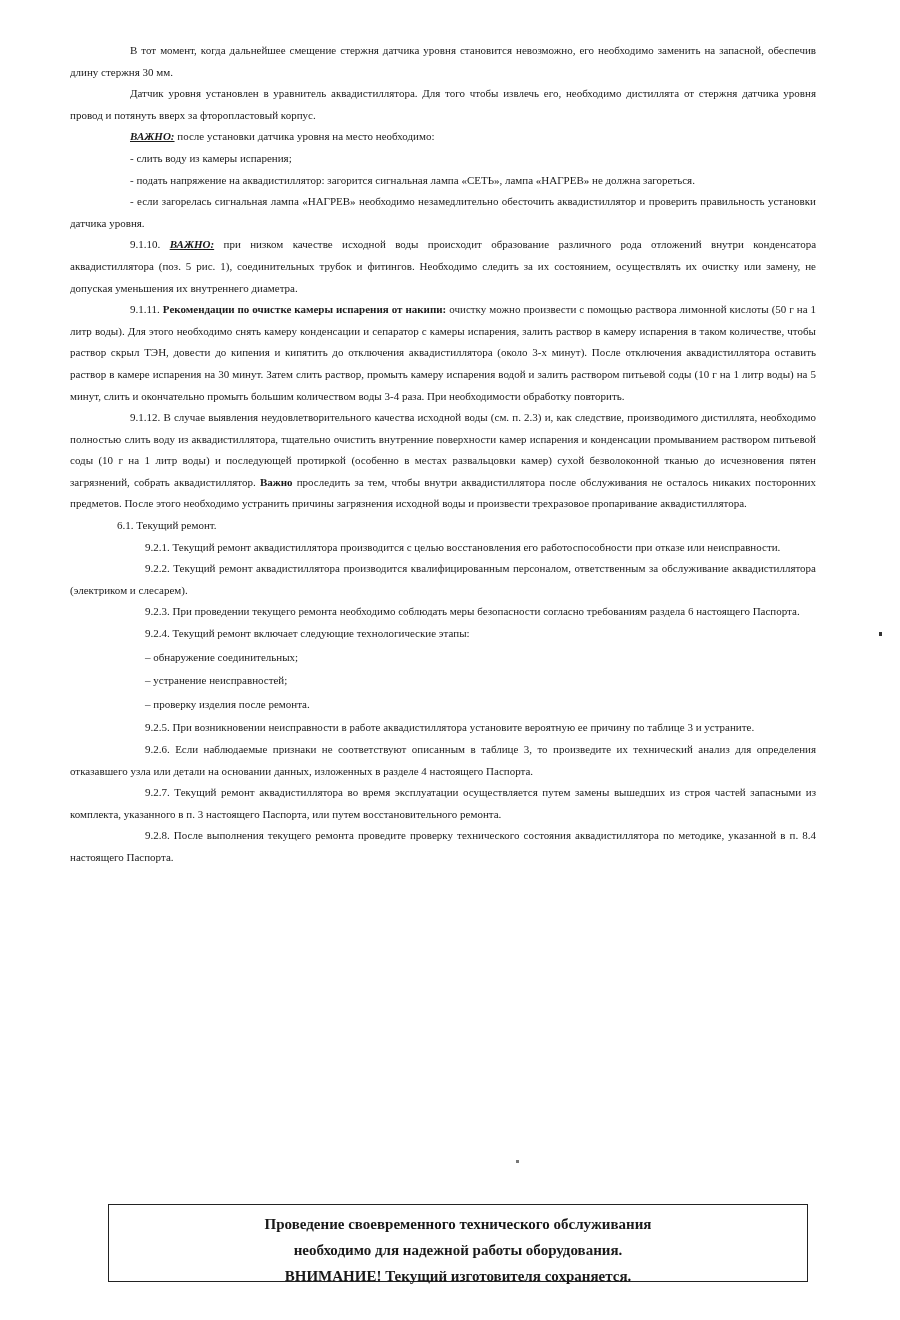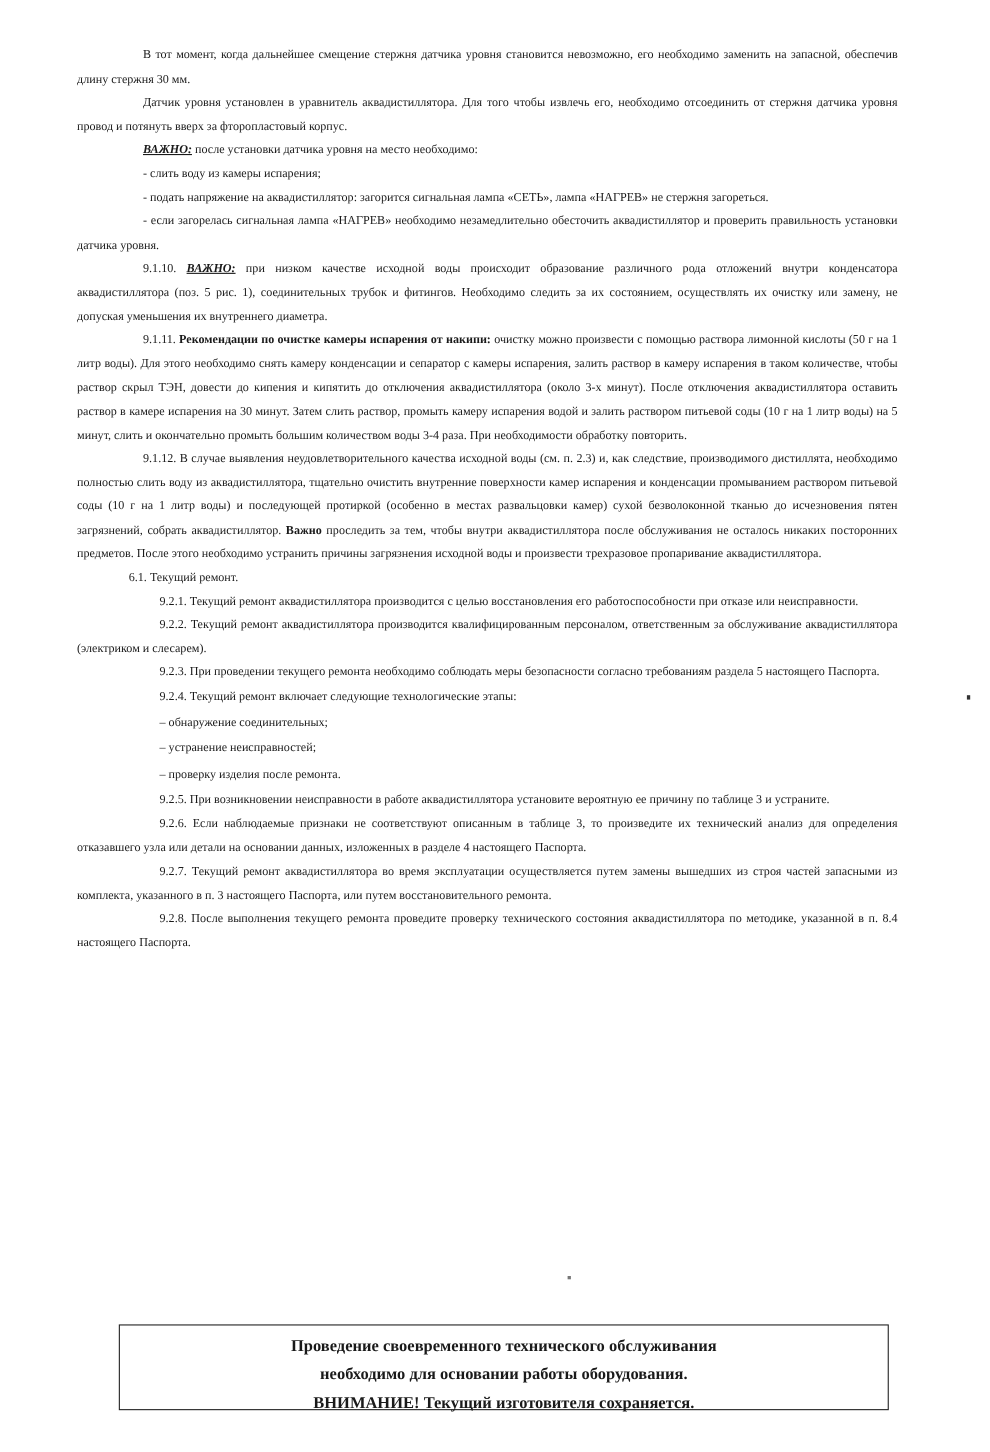--- a/index.html
+++ b/index.html
@@ -26,43 +26,43 @@
     font-size: 15px; line-height: 26px; padding-top: 6px; box-sizing: border-box;
   }
   .dot { position: absolute; left: 879px; top: 632px; width: 3px; height: 4px; background: #333; }
   .mark { position: absolute; left: 516px; top: 1160px; width: 3px; height: 3px; background: #777; }
 </style>
 </head>
 <body>
 
 <div class="page">
   <p class="p ind1">В тот момент, когда дальнейшее смещение стержня датчика уровня становится невозможно, его необходимо заменить на запасной, обеспечив длину стержня 30 мм.</p>
-  <p class="p ind1">Датчик уровня установлен в уравнитель аквадистиллятора. Для того чтобы извлечь его, необходимо отсоединить от стержня датчика уровня провод и потянуть вверх за фторопластовый корпус.</p>
+  <p class="p ind1">Датчик уровня установлен в уравнитель аквадистиллятора. Для того чтобы извлечь его, необходимо дистиллята от стержня датчика уровня провод и потянуть вверх за фторопластовый корпус.</p>
   <p class="p sub"><span class="b u">ВАЖНО:</span><span> после установки датчика уровня на место необходимо:</span></p>
   <p class="p sub">- слить воду из камеры испарения;</p>
-  <p class="p ind1">- подать напряжение на аквадистиллятор: загорится сигнальная лампа «СЕТЬ», лампа «НАГРЕВ» не стержня загореться.</p>
+  <p class="p ind1">- подать напряжение на аквадистиллятор: загорится сигнальная лампа «СЕТЬ», лампа «НАГРЕВ» не должна загореться.</p>
   <p class="p ind1">- если загорелась сигнальная лампа «НАГРЕВ» необходимо незамедлительно обесточить аквадистиллятор и проверить правильность установки датчика уровня.</p>
   <p class="p ind1"><span>9.1.10.</span> <span class="b u">ВАЖНО:</span><span> при низком качестве исходной воды происходит образование различного рода отложений внутри конденсатора аквадистиллятора (поз. 5 рис. 1), соединительных трубок и фитингов. Необходимо следить за их состоянием, осуществлять их очистку или замену, не допуская уменьшения их внутреннего диаметра.</span></p>
   <p class="p ind1"><span>9.1.11.</span> <span class="b">Рекомендации по очистке камеры испарения от накипи:</span><span> очистку можно произвести с помощью раствора лимонной кислоты (50 г на 1 литр воды). Для этого необходимо снять камеру конденсации и сепаратор с камеры испарения, залить раствор в камеру испарения в таком количестве, чтобы раствор скрыл ТЭН, довести до кипения и кипятить до отключения аквадистиллятора (около 3-х минут). После отключения аквадистиллятора оставить раствор в камере испарения на 30 минут. Затем слить раствор, промыть камеру испарения водой и залить раствором питьевой соды (10 г на 1 литр воды) на 5 минут, слить и окончательно промыть большим количеством воды 3-4 раза. При необходимости обработку повторить.</span></p>
   <p class="p ind1"><span>9.1.12.</span><span> В случае выявления неудовлетворительного качества исходной воды (см. п. 2.3) и, как следствие, производимого дистиллята, необходимо полностью слить воду из аквадистиллятора, тщательно очистить внутренние поверхности камер испарения и конденсации промыванием раствором питьевой соды (10 г на 1 литр воды) и последующей протиркой (особенно в местах развальцовки камер) сухой безволоконной тканью до исчезновения пятен загрязнений, собрать аквадистиллятор. </span><span class="b">Важно</span><span> проследить за тем, чтобы внутри аквадистиллятора после обслуживания не осталось никаких посторонних предметов. После этого необходимо устранить причины загрязнения исходной воды и произвести трехразовое пропаривание аквадистиллятора.</span></p>
   <p class="p ind2">6.1. Текущий ремонт.</p>
   <p class="p ind3">9.2.1. Текущий ремонт аквадистиллятора производится с целью восстановления его работоспособности при отказе или неисправности.</p>
   <p class="p ind3">9.2.2. Текущий ремонт аквадистиллятора производится квалифицированным персоналом, ответственным за обслуживание аквадистиллятора (электриком и слесарем).</p>
-  <p class="p ind3">9.2.3. При проведении текущего ремонта необходимо соблюдать меры безопасности согласно требованиям раздела 5 настоящего Паспорта.</p>
+  <p class="p ind3">9.2.3. При проведении текущего ремонта необходимо соблюдать меры безопасности согласно требованиям раздела 6 настоящего Паспорта.</p>
   <p class="p ind3">9.2.4. Текущий ремонт включает следующие технологические этапы:</p>
   <p class="p dash">– обнаружение соединительных;</p>
   <p class="p dash">– устранение неисправностей;</p>
   <p class="p dash">– проверку изделия после ремонта.</p>
   <div class="gap"></div>
   <p class="p ind3">9.2.5. При возникновении неисправности в работе аквадистиллятора установите вероятную ее причину по таблице 3 и устраните.</p>
   <p class="p ind3">9.2.6. Если наблюдаемые признаки не соответствуют описанным в таблице 3, то произведите их технический анализ для определения отказавшего узла или детали на основании данных, изложенных в разделе 4 настоящего Паспорта.</p>
   <p class="p ind3">9.2.7. Текущий ремонт аквадистиллятора во время эксплуатации осуществляется путем замены вышедших из строя частей запасными из комплекта, указанного в п. 3 настоящего Паспорта, или путем восстановительного ремонта.</p>
   <p class="p ind3">9.2.8. После выполнения текущего ремонта проведите проверку технического состояния аквадистиллятора по методике, указанной в п. 8.4 настоящего Паспорта.</p>
 </div>
 
 <div class="notice">
   <div>Проведение своевременного технического обслуживания</div>
-  <div>необходимо для основании работы оборудования.</div>
+  <div>необходимо для надежной работы оборудования.</div>
   <div>ВНИМАНИЕ! Текущий изготовителя сохраняется.</div>
 </div>
 
 <div class="dot"></div>
 <div class="mark"></div>
 
 </body></html>

